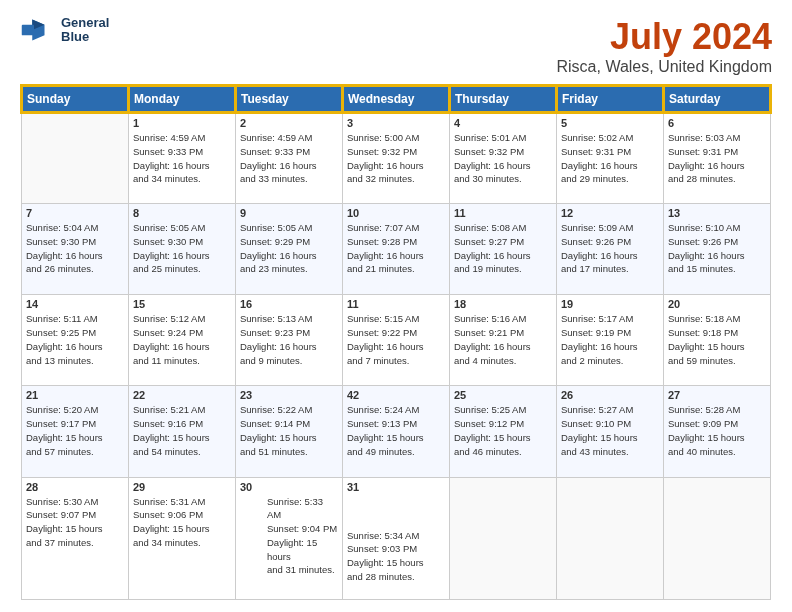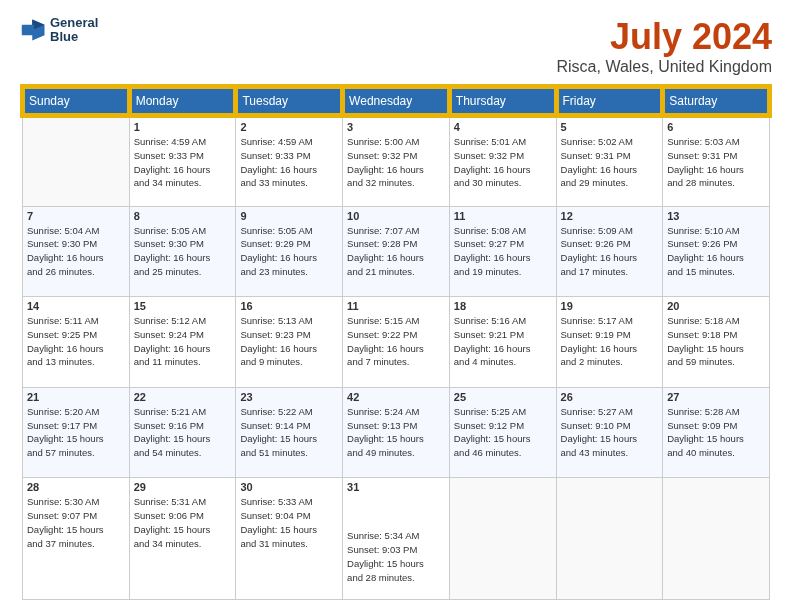--- a/index.html
+++ b/index.html
@@ -19,21 +19,21 @@
     }
     .header {
       display: flex;
       justify-content: space-between;
       align-items: flex-start;
       margin-bottom: 8px;
     }
     .logo {
       display: flex;
       align-items: center;
-      gap: 2px;
+      gap: 13px;
     }
     .logo-text {
       font-size: 13px;
       font-weight: bold;
       color: #1a3a5c;
       line-height: 1.1;
     }
     .logo-icon {
       width: 28px;
       height: 28px;
@@ -55,24 +55,24 @@
       flex: 1;
       border: 1px solid #ccc;
       border-collapse: collapse;
       width: 100%;
       table-layout: fixed;
     }
     .calendar th {
       background: #2b6cb0;
       color: #fff;
       font-size: 12px;
-      font-weight: normal;
+      font-weight: bold;
       padding: 5px 4px;
       text-align: left;
-      border: 5px solid #eab308;
+      border: 3px solid #eab308;
     }
     .calendar td {
       vertical-align: top;
       font-size: 9.5px;
       color: #333;
       padding: 3px 4px;
       border: 1px solid #ccc;
       height: 82px;
     }
     .calendar td.empty {
@@ -340,21 +340,21 @@
           </td>
           <td>
             <div class="day-num">29</div>
             <div class="day-info" style="white-space: pre-line;">Sunrise: 5:31 AM
 Sunset: 9:06 PM
 Daylight: 15 hours
 and 34 minutes.</div>
           </td>
           <td>
             <div class="day-num">30</div>
-            <div class="day-info" style="white-space: pre-line;">Sunrise: 5:33 AM
+            <div class="day-info" style="white-space: pre-line; margin-left: 27px;">Sunrise: 5:33 AM
 Sunset: 9:04 PM
 Daylight: 15 hours
 and 31 minutes.</div>
           </td>
           <td>
             <div class="day-num">31</div>
             <div class="day-info" style="white-space: pre-line; margin-top: 36px;">Sunrise: 5:34 AM
 Sunset: 9:03 PM
 Daylight: 15 hours
 and 28 minutes.</div>

